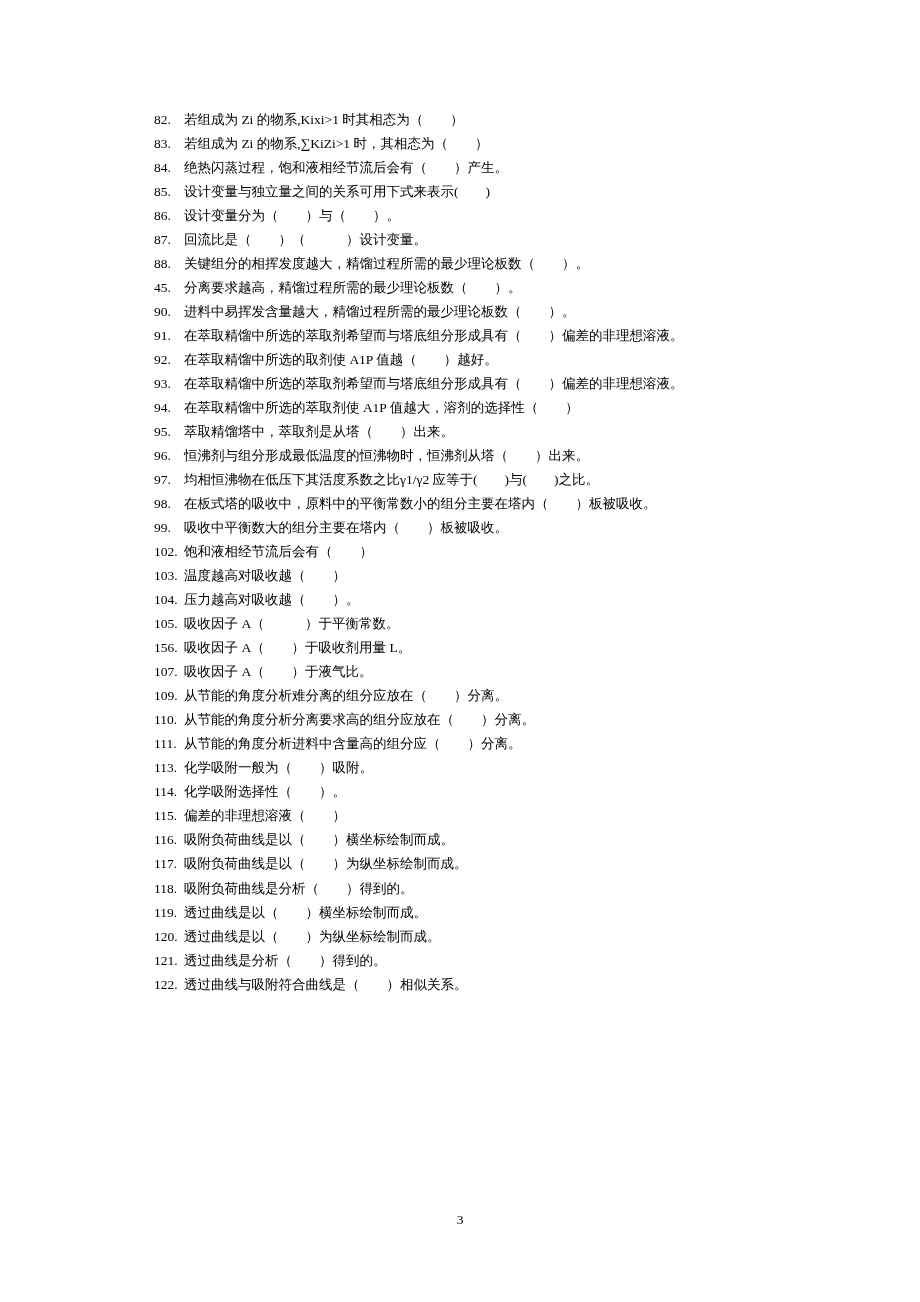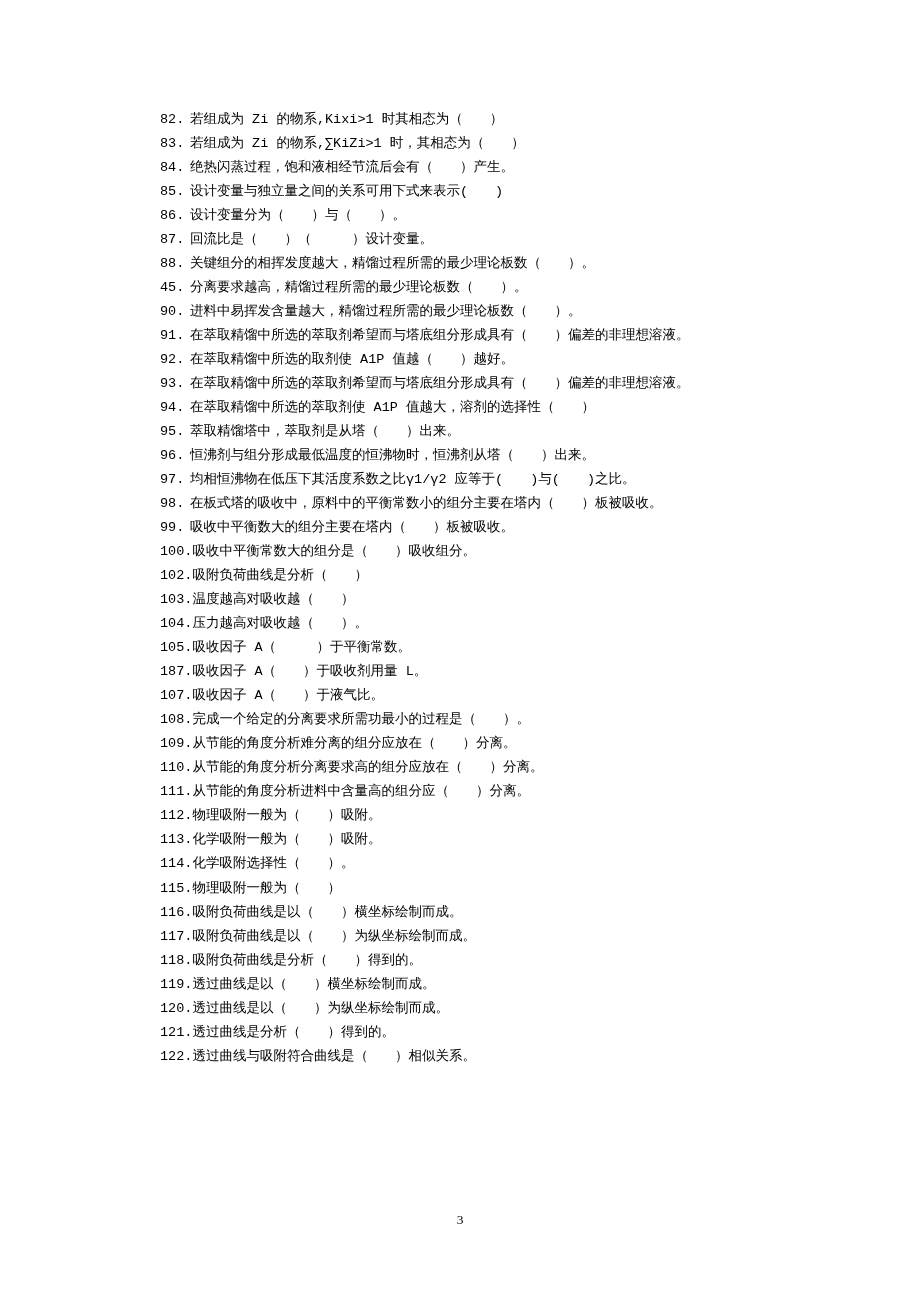--- a/index.html
+++ b/index.html
@@ -12,23 +12,22 @@
     height: 1302px;
     position: relative;
     font-family: "SimSun", "Songti SC", serif;
     font-size: 13.5px;
     color: #000;
     line-height: 1.78;
   }
   .content {
     position: absolute;
     top: 108px;
-    left: 160px;
+    left: 154px;
     width: 650px;
-    font-family: Liberation Mono, monospace;
   }
   .item {
     white-space: nowrap;
   }
   .num {
     display: inline-block;
     min-width: 30px;
   }
   .page-num {
     position: absolute;
@@ -54,35 +53,32 @@
     <div class="item"><span class="num">90.</span><span>进料中易挥发含量越大，精馏过程所需的最少理论板数（　　）。</span></div>
     <div class="item"><span class="num">91.</span><span>在萃取精馏中所选的萃取剂希望而与塔底组分形成具有（　　）偏差的非理想溶液。</span></div>
     <div class="item"><span class="num">92.</span><span>在萃取精馏中所选的取剂使 A1P 值越（　　）越好。</span></div>
     <div class="item"><span class="num">93.</span><span>在萃取精馏中所选的萃取剂希望而与塔底组分形成具有（　　）偏差的非理想溶液。</span></div>
     <div class="item"><span class="num">94.</span><span>在萃取精馏中所选的萃取剂使 A1P 值越大，溶剂的选择性（　　）</span></div>
     <div class="item"><span class="num">95.</span><span>萃取精馏塔中，萃取剂是从塔（　　）出来。</span></div>
     <div class="item"><span class="num">96.</span><span>恒沸剂与组分形成最低温度的恒沸物时，恒沸剂从塔（　　）出来。</span></div>
     <div class="item"><span class="num">97.</span><span>均相恒沸物在低压下其活度系数之比γ1/γ2 应等于(　　)与(　　)之比。</span></div>
     <div class="item"><span class="num">98.</span><span>在板式塔的吸收中，原料中的平衡常数小的组分主要在塔内（　　）板被吸收。</span></div>
     <div class="item"><span class="num">99.</span><span>吸收中平衡数大的组分主要在塔内（　　）板被吸收。</span></div>
-    <div class="item"><span class="num">100.</span><span>吸收中平衡常数大的组分是（　　）吸收组分。</span></div>
-    <div class="item"><span class="num">102.</span><span>吸附负荷曲线是分析（　　）</span></div>
+    <div class="item"><span class="num">102.</span><span>饱和液相经节流后会有（　　）</span></div>
     <div class="item"><span class="num">103.</span><span>温度越高对吸收越（　　）</span></div>
     <div class="item"><span class="num">104.</span><span>压力越高对吸收越（　　）。</span></div>
     <div class="item"><span class="num">105.</span><span>吸收因子 A（　　　）于平衡常数。</span></div>
-    <div class="item"><span class="num">187.</span><span>吸收因子 A（　　）于吸收剂用量 L。</span></div>
+    <div class="item"><span class="num">156.</span><span>吸收因子 A（　　）于吸收剂用量 L。</span></div>
     <div class="item"><span class="num">107.</span><span>吸收因子 A（　　）于液气比。</span></div>
-    <div class="item"><span class="num">108.</span><span>完成一个给定的分离要求所需功最小的过程是（　　）。</span></div>
     <div class="item"><span class="num">109.</span><span>从节能的角度分析难分离的组分应放在（　　）分离。</span></div>
     <div class="item"><span class="num">110.</span><span>从节能的角度分析分离要求高的组分应放在（　　）分离。</span></div>
     <div class="item"><span class="num">111.</span><span>从节能的角度分析进料中含量高的组分应（　　）分离。</span></div>
-    <div class="item"><span class="num">112.</span><span>物理吸附一般为（　　）吸附。</span></div>
     <div class="item"><span class="num">113.</span><span>化学吸附一般为（　　）吸附。</span></div>
     <div class="item"><span class="num">114.</span><span>化学吸附选择性（　　）。</span></div>
-    <div class="item"><span class="num">115.</span><span>物理吸附一般为（　　）</span></div>
+    <div class="item"><span class="num">115.</span><span>偏差的非理想溶液（　　）</span></div>
     <div class="item"><span class="num">116.</span><span>吸附负荷曲线是以（　　）横坐标绘制而成。</span></div>
     <div class="item"><span class="num">117.</span><span>吸附负荷曲线是以（　　）为纵坐标绘制而成。</span></div>
     <div class="item"><span class="num">118.</span><span>吸附负荷曲线是分析（　　）得到的。</span></div>
     <div class="item"><span class="num">119.</span><span>透过曲线是以（　　）横坐标绘制而成。</span></div>
     <div class="item"><span class="num">120.</span><span>透过曲线是以（　　）为纵坐标绘制而成。</span></div>
     <div class="item"><span class="num">121.</span><span>透过曲线是分析（　　）得到的。</span></div>
     <div class="item"><span class="num">122.</span><span>透过曲线与吸附符合曲线是（　　）相似关系。</span></div>
   </div>
 <div class="page-num">3</div>
 

